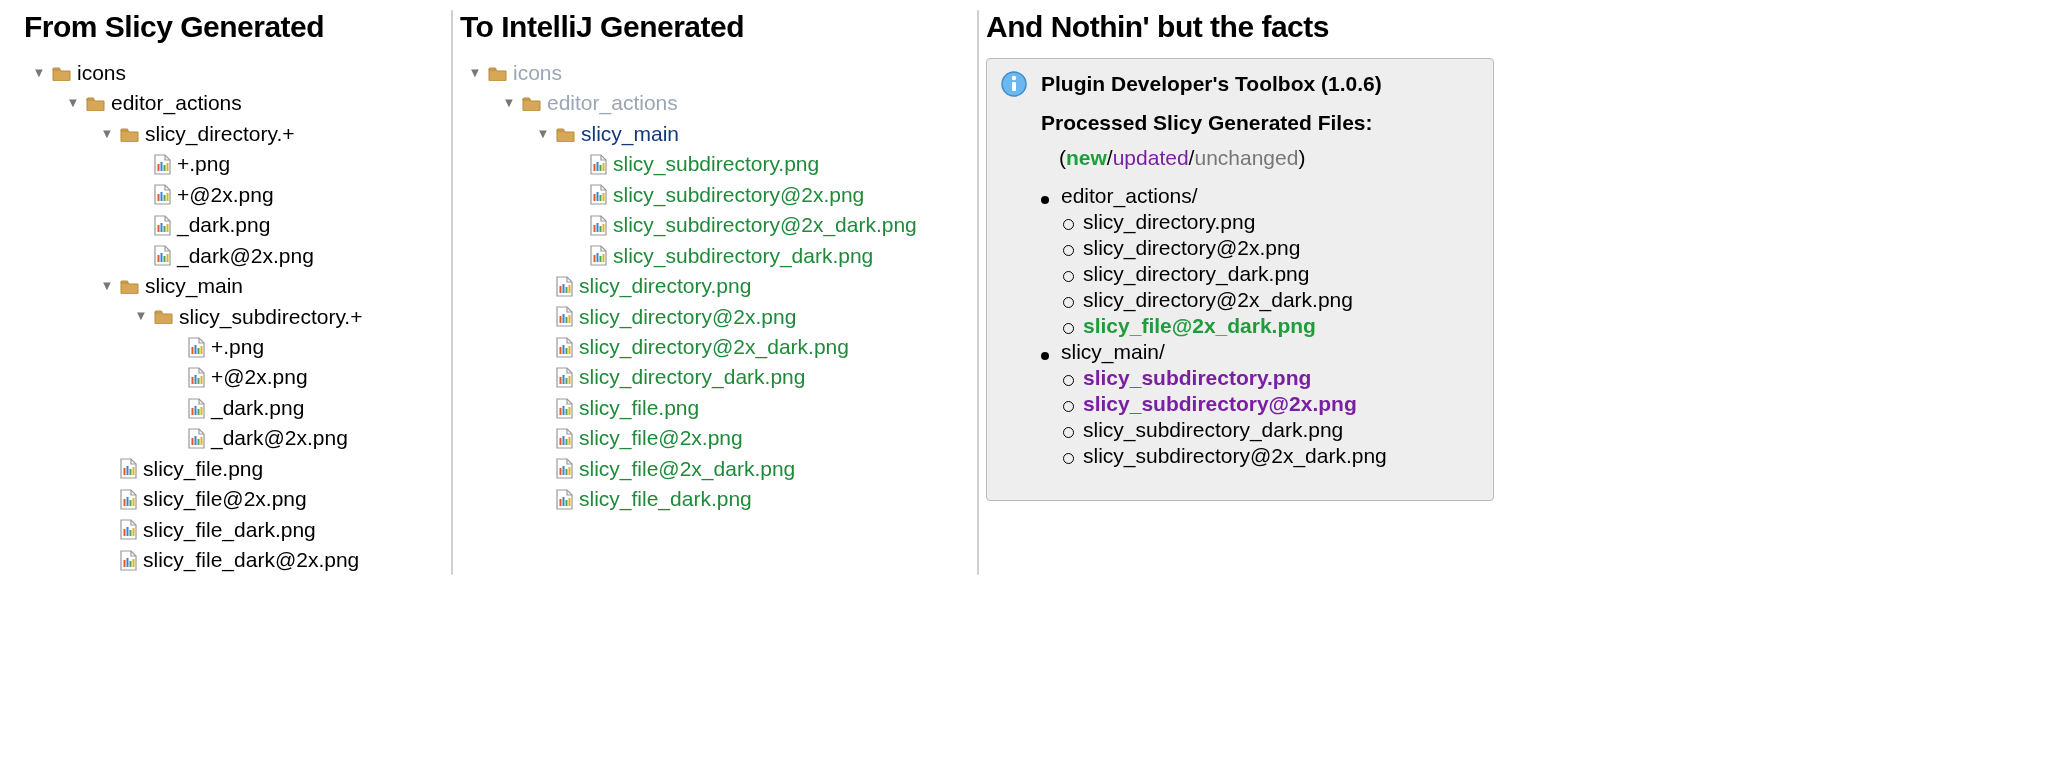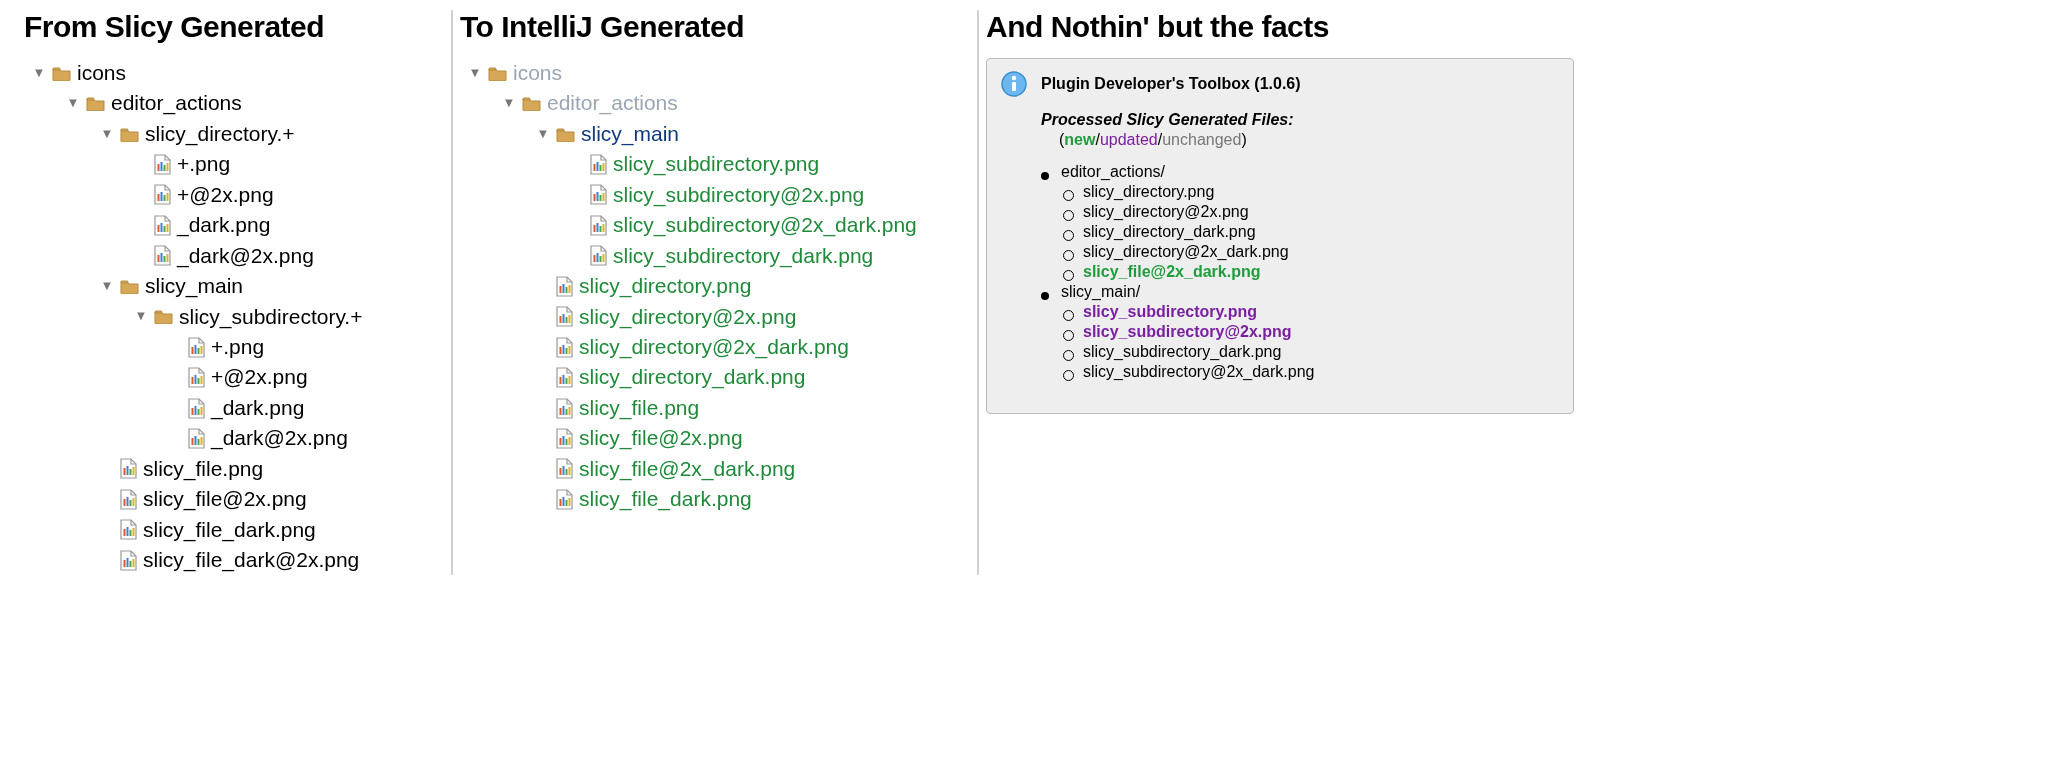--- a/index.html
+++ b/index.html
@@ -8,48 +8,48 @@
     font-family: "Helvetica Neue", Helvetica, Arial, sans-serif;
     font-size: 21px;
     color: #000;
     background: #fff;
     padding: 10px 24px 30px 24px;
   }
   .columns { display: flex; gap: 7px; align-items: stretch; }
   .col { flex: 0 0 auto; }
   .col1 { width: 420px; }
   .col2 { width: 510px; }
-  .col3 { width: 588px; }
+  .col3 { width: 508px; }
   .vsep { width: 2px; background: #d0d0d0; border-radius: 1px; }
   h2.hdr { font-size: 30px; font-weight: 800; margin: 0 0 14px 0; letter-spacing: -0.5px; }
   .tree { font-size: 21px; line-height: 1.45; padding-left: 6px; }
   .node { display: flex; align-items: center; white-space: nowrap; }
   .children { padding-left: 34px; }
   .disc { display:inline-block; width:18px; text-align:center; color:#777; font-size:13px; margin-right:4px;}
   .disc.hidden{ visibility:hidden; }
   svg.folder { width:19px; height:15px; margin-right:6px; flex:0 0 auto; }
   svg.file { width:17px; height:21px; margin-right:6px; flex:0 0 auto; }
   .lbl-black{ color:#000; }
   .lbl-brown{ color:#000000; }
   .lbl-blue{ color:#113a7c; }
   .lbl-faint{ color:#9aa6b2; }
   .lbl-green{ color:#1f8a3a; }
   
   .panel {
     background:#eee;
     border:1px solid #bbb;
     border-radius:4px;
     padding:12px 16px 18px 14px;
-    font-size:16px;
+    font-size:21px;
   }
   .panel-head{ display:flex; align-items:center; margin-bottom:14px;}
   .info-icon{ width:26px;height:26px;margin-right:14px;flex:0 0 auto;}
   .panel-title{ font-weight:700; }
   .panel-body{ padding-left:40px; }
-  .panel-sub{ font-weight:700; margin-bottom:2px;font-style:italic;}
+  .panel-sub{ font-weight:700; margin-bottom:11px;}
   .legend{ margin:0 0 14px 18px; }
   .legend .paren{color:#000;}
   .legend .new{color:#1f9d3c;font-weight:700;margin-top:42px;}
   .legend .upd{color:#7a1fa2;font-weight:400;}
   .legend .unc{color:#777;}
   ul.blist{ list-style:none; margin:12px 0 14px 0; padding:0;}
   ul.blist>li{ position:relative; padding-left:20px; margin-bottom:2px;}
   ul.blist>li::before{content:"";position:absolute;left:0;top:0.55em;width:8px;height:8px;background:#000;border-radius:50%;}
   ul.olist{ list-style:none; margin:2px 0 0 0; padding:0;}
   ul.olist>li{ position:relative; padding-left:22px; margin-bottom:2px;}

